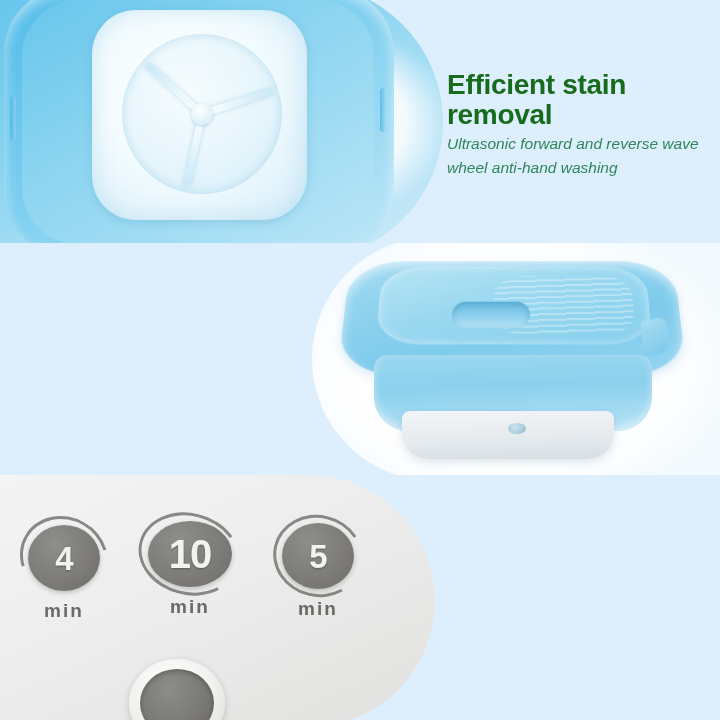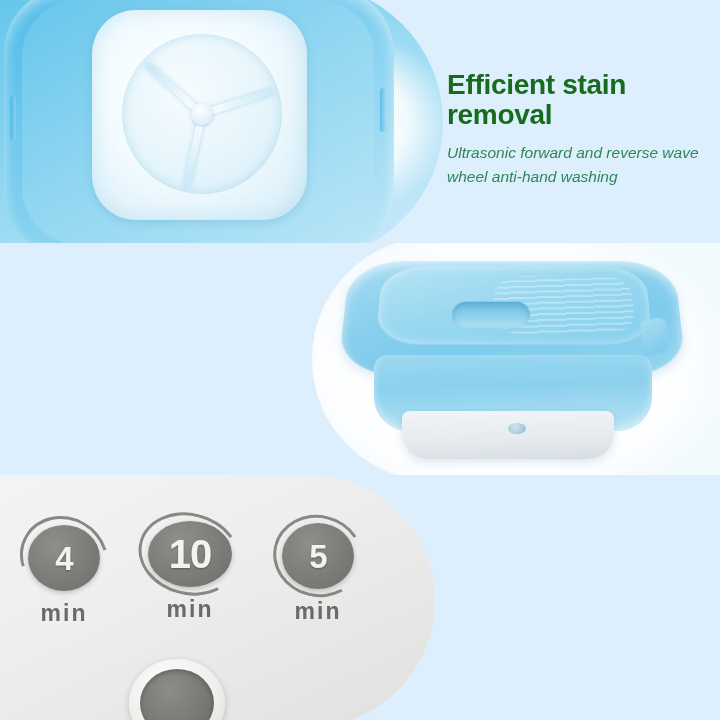--- a/index.html
+++ b/index.html
@@ -26,21 +26,21 @@
     line-height: 1.08;
   }
   .body-txt {
     font-style: italic;
     color: #2f8659;
     line-height: 1.55;
   }
 
   .t1 { left: 447px; top: 70px; width: 265px; }
   .t1 .head { font-size: 28px; }
-  .t1 .body-txt { font-size: 15.5px; margin-top: 11px; }
+  .t1 .body-txt { font-size: 15.5px; margin-top: 2px; }
 
   
   .photo1 {
     position: absolute; left: -12px; top: -16px;
     width: 455px; height: 276px;
     border-radius: 0 210px 210px 0;
     overflow: hidden;
     background:
       radial-gradient(ellipse 150px 130px at 78% 50%, #ffffff 0%, rgba(255,255,255,0.85) 42%, rgba(255,255,255,0) 72%),
       linear-gradient(155deg, #63c4ec 0%, #7fd0ef 30%, #a9dff5 62%, #cdeaf8 100%);
@@ -179,21 +179,21 @@
     position: absolute; left: -9px; top: -8px; width: 90px; height: 82px;
     border-radius: 50%;
     border: 3px solid rgba(120,118,113,.85);
     border-right-color: transparent;
     border-bottom-color: transparent;
     transform: rotate(30deg);
   }
   .knob.wide .arc { width: 102px; left: -10px; }
   .arc.long { border-bottom-color: rgba(120,118,113,.85); transform: rotate(14deg); }
   .min-lbl {
-    margin-top: 9px; font-size: 23px; font-weight: bold;
+    margin-top: 9px; font-size: 19px; font-weight: bold;
     color: #6b6a67; letter-spacing: 2px;
   }
   .power {
     position: absolute; left: 139px; top: 184px; width: 96px; height: 88px;
     border-radius: 50%;
     background: radial-gradient(circle at 42% 32%, #ffffff 0%, #f0f0ee 52%, #dcdcda 100%);
     box-shadow: 0 2px 7px rgba(0,0,0,.18);
   }
   .power-inner {
     position: absolute; left: 11px; top: 10px; width: 74px; height: 68px;

